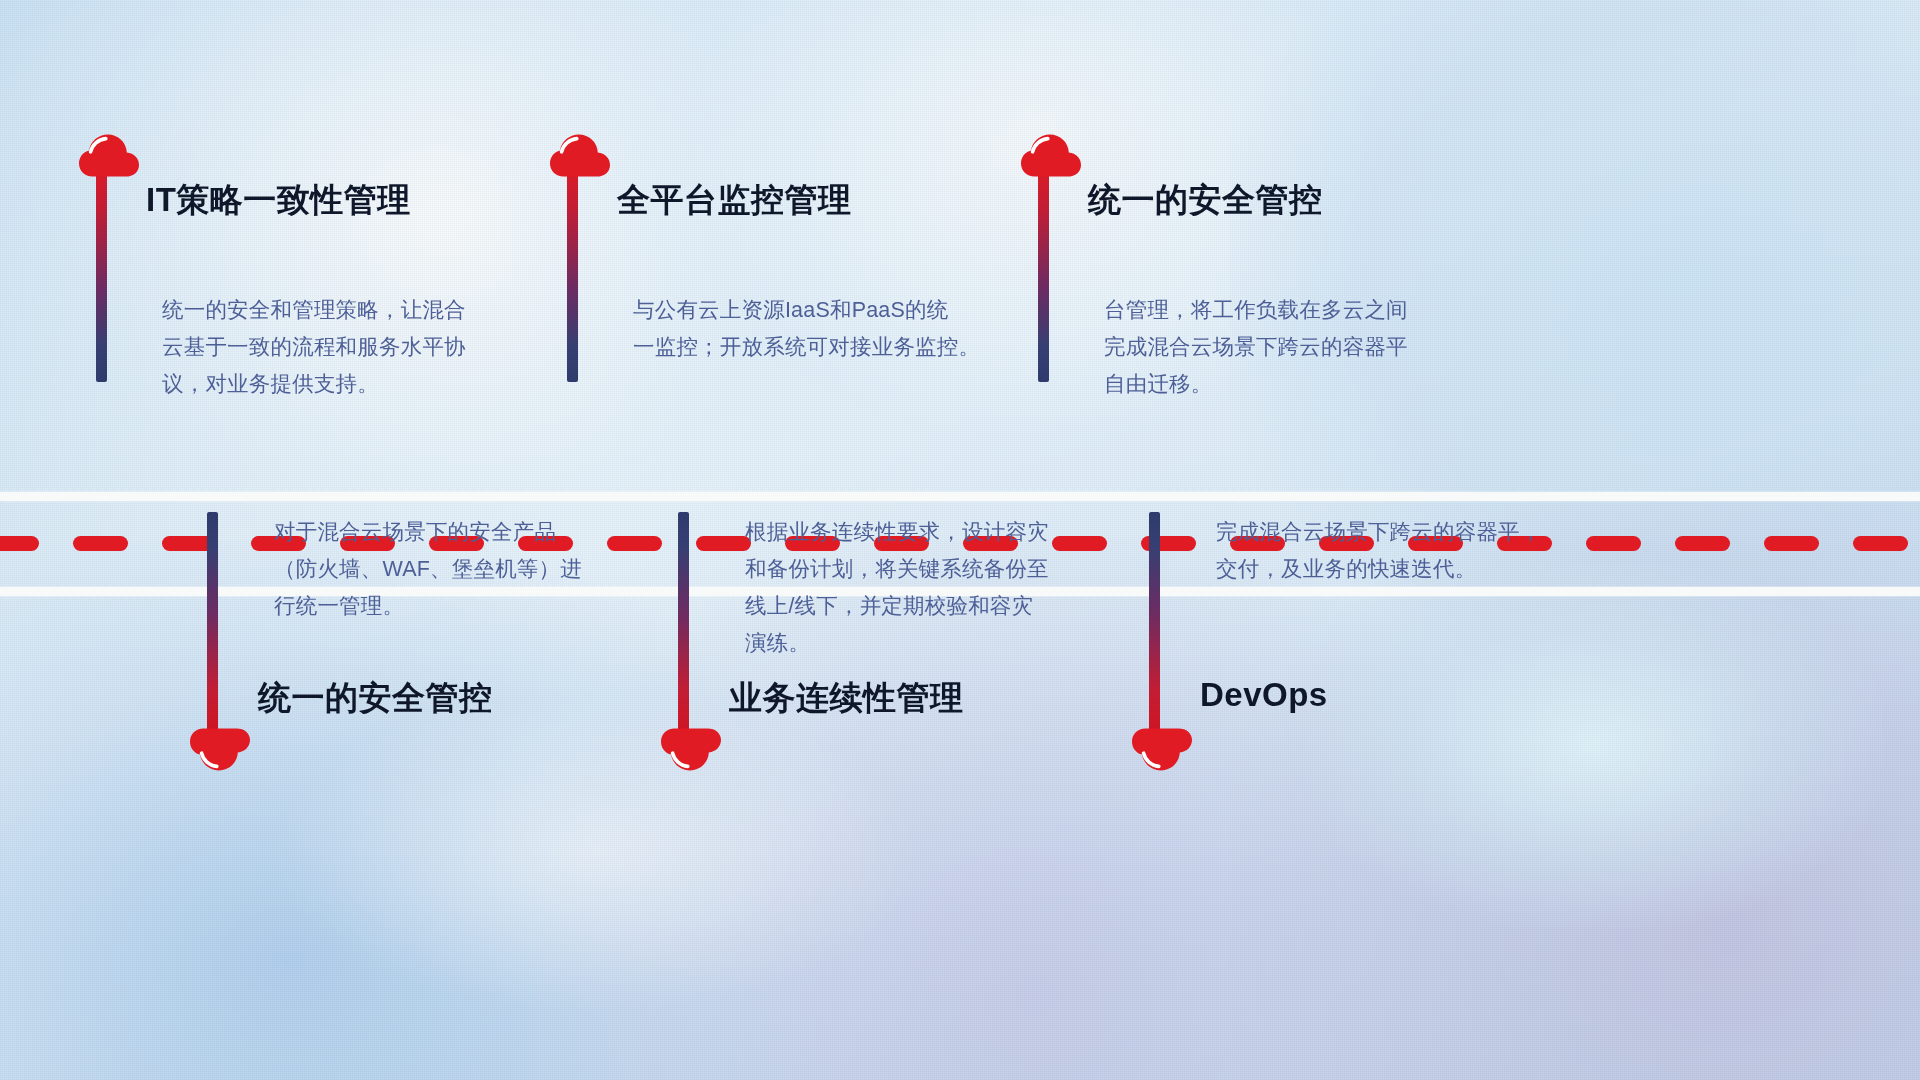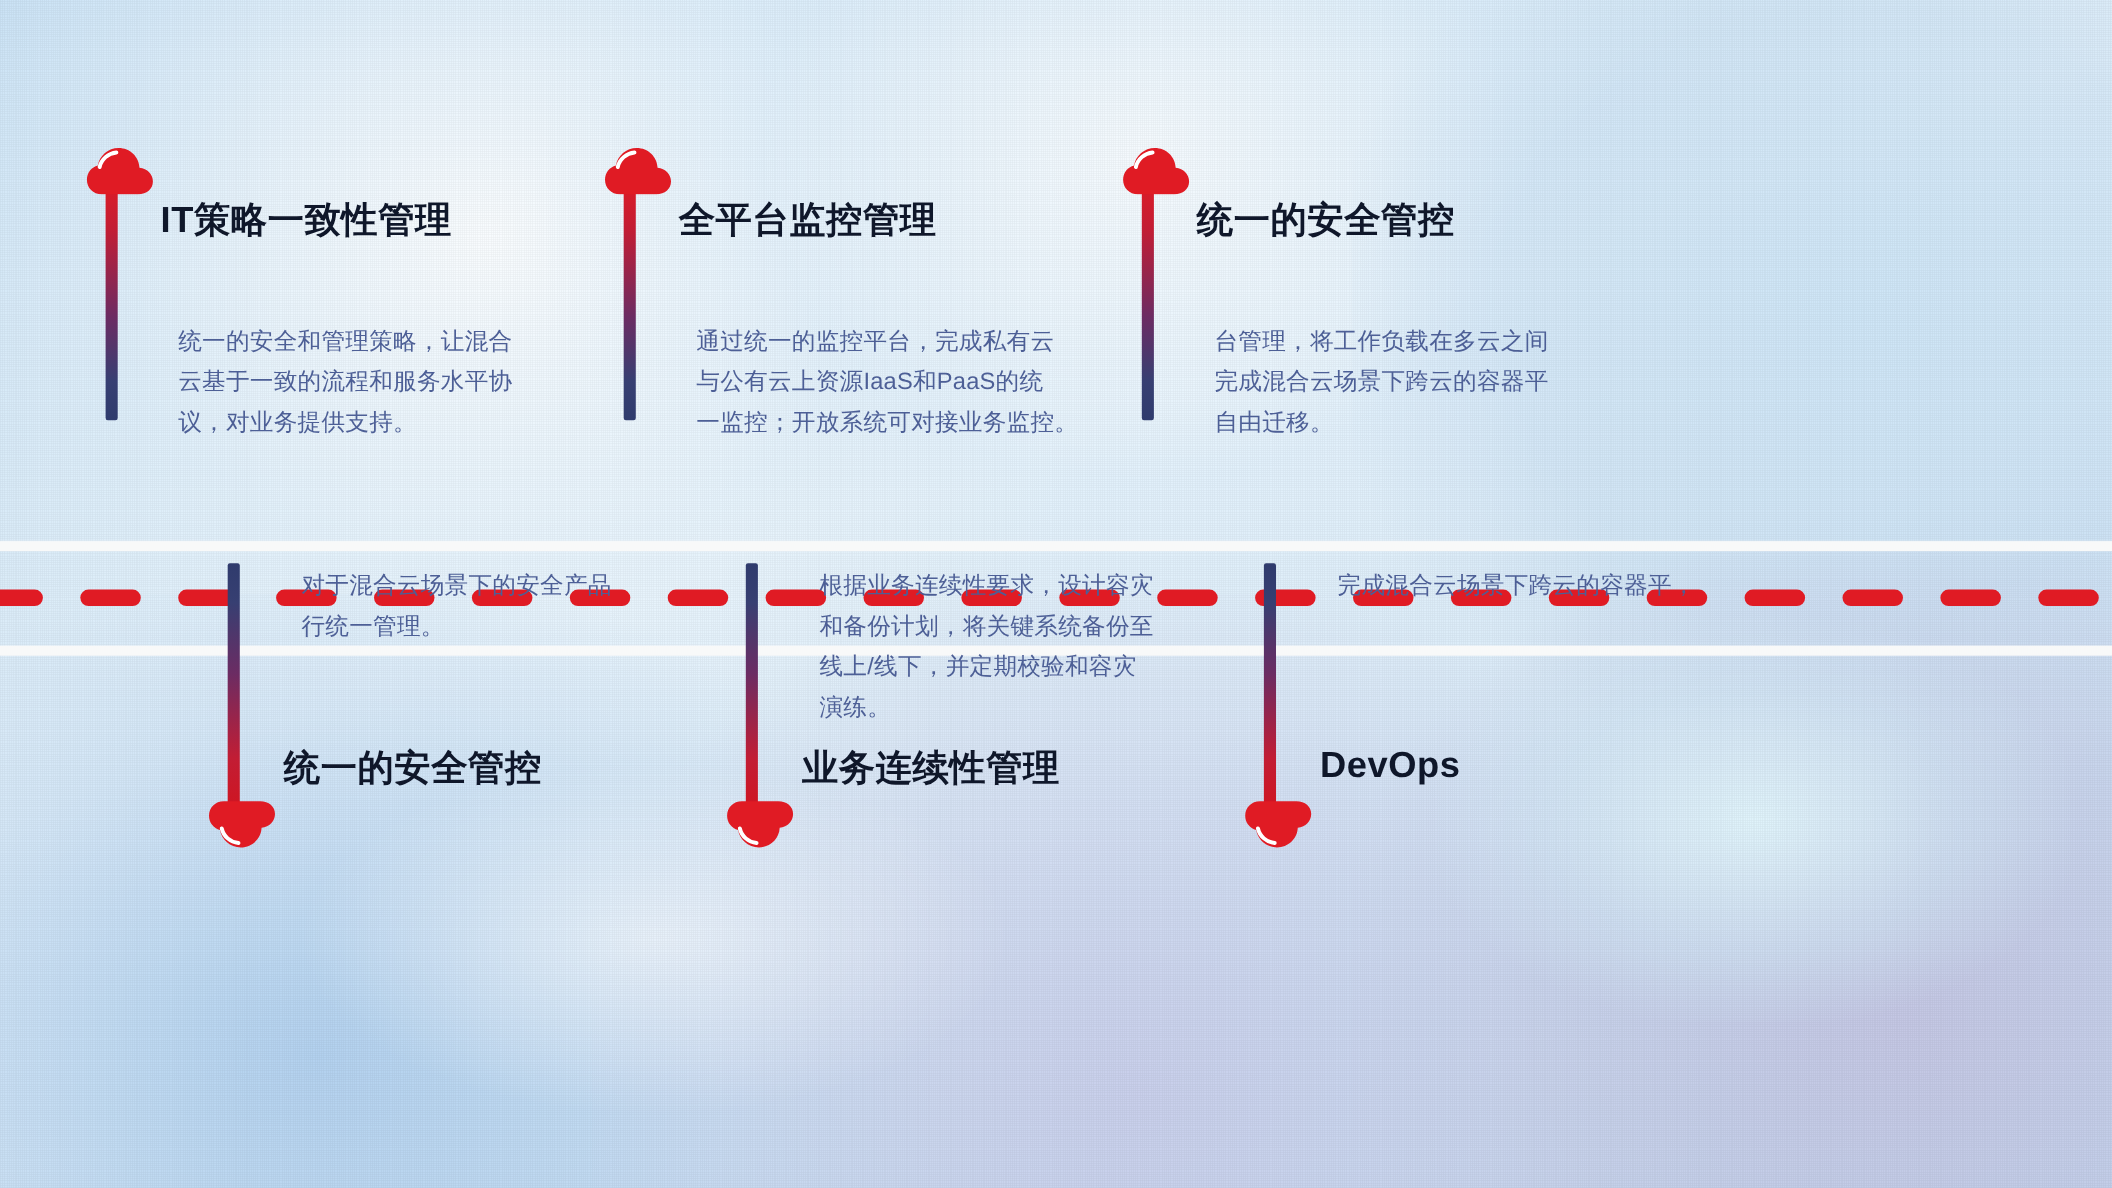--- a/index.html
+++ b/index.html
@@ -168,21 +168,20 @@
       </div>
     </div>
     <div class="col">
       <div class="stem down" style="left: 567px; top: 160px; height: 222px;"></div>
       <div class="cloud" style="left: 549px; top: 131px;"><svg viewBox="0 0 62 46" width="62" height="46">
           <path d="M14.5 45.5C6.6 45.5 1 39.8 1 32.3c0-6.3 4.2-11.5 10-12.9 C12.4 10.6 20.3 3.6 29.9 3.6c10.2 0 18.5 7.9 18.9 17.9 c7.2 .6 12.2 6 12.2 12.4c0 6.9-5.6 11.6-13.4 11.6Z" fill="#e01b24"></path>
           <path d="M12.6 20.8c1.6-7.1 7.7-12.4 15.2-13.2" fill="none" stroke="#ffffff" stroke-width="3.6" stroke-linecap="round"></path>
         </svg></div>
       <div class="title" style="left: 617px; top: 178px;">全平台监控管理</div>
       <div class="body" style="left: 617px; top: 292px;">
-        <span class="body-line">通过统一的监控平台，完成私有云</span>
         <span class="body-line">与公有云上资源IaaS和PaaS的统</span>
         <span class="body-line">一监控；开放系统可对接业务监控。</span>
       </div>
     </div>
     <div class="col">
       <div class="stem down" style="left: 1038px; top: 160px; height: 222px;"></div>
       <div class="cloud" style="left: 1020px; top: 131px;"><svg viewBox="0 0 62 46" width="62" height="46">
           <path d="M14.5 45.5C6.6 45.5 1 39.8 1 32.3c0-6.3 4.2-11.5 10-12.9 C12.4 10.6 20.3 3.6 29.9 3.6c10.2 0 18.5 7.9 18.9 17.9 c7.2 .6 12.2 6 12.2 12.4c0 6.9-5.6 11.6-13.4 11.6Z" fill="#e01b24"></path>
           <path d="M12.6 20.8c1.6-7.1 7.7-12.4 15.2-13.2" fill="none" stroke="#ffffff" stroke-width="3.6" stroke-linecap="round"></path>
         </svg></div>
@@ -195,20 +194,21 @@
     </div>
     <div class="col">
       <div class="stem up" style="left: 207px; top: 512px; height: 222px;"></div>
       <div class="cloud" style="left: 189px; top: 728px;"><svg viewBox="0 0 62 46" width="62" height="46" style="transform:scaleY(-1)">
           <path d="M14.5 45.5C6.6 45.5 1 39.8 1 32.3c0-6.3 4.2-11.5 10-12.9 C12.4 10.6 20.3 3.6 29.9 3.6c10.2 0 18.5 7.9 18.9 17.9 c7.2 .6 12.2 6 12.2 12.4c0 6.9-5.6 11.6-13.4 11.6Z" fill="#e01b24"></path>
           <path d="M12.6 20.8c1.6-7.1 7.7-12.4 15.2-13.2" fill="none" stroke="#ffffff" stroke-width="3.6" stroke-linecap="round"></path>
         </svg></div>
       <div class="title" style="left: 258px; top: 676px;">统一的安全管控</div>
       <div class="body" style="left: 258px; top: 514px;">
         <span class="body-line">对于混合云场景下的安全产品</span>
+        <span class="body-line">（防火墙、WAF、堡垒机等）进</span>
         <span class="body-line">行统一管理。</span>
       </div>
     </div>
     <div class="col">
       <div class="stem up" style="left: 678px; top: 512px; height: 222px;"></div>
       <div class="cloud" style="left: 660px; top: 728px;"><svg viewBox="0 0 62 46" width="62" height="46" style="transform:scaleY(-1)">
           <path d="M14.5 45.5C6.6 45.5 1 39.8 1 32.3c0-6.3 4.2-11.5 10-12.9 C12.4 10.6 20.3 3.6 29.9 3.6c10.2 0 18.5 7.9 18.9 17.9 c7.2 .6 12.2 6 12.2 12.4c0 6.9-5.6 11.6-13.4 11.6Z" fill="#e01b24"></path>
           <path d="M12.6 20.8c1.6-7.1 7.7-12.4 15.2-13.2" fill="none" stroke="#ffffff" stroke-width="3.6" stroke-linecap="round"></path>
         </svg></div>
       <div class="title" style="left: 729px; top: 676px;">业务连续性管理</div>
@@ -221,15 +221,16 @@
     </div>
     <div class="col">
       <div class="stem up" style="left: 1149px; top: 512px; height: 222px;"></div>
       <div class="cloud" style="left: 1131px; top: 728px;"><svg viewBox="0 0 62 46" width="62" height="46" style="transform:scaleY(-1)">
           <path d="M14.5 45.5C6.6 45.5 1 39.8 1 32.3c0-6.3 4.2-11.5 10-12.9 C12.4 10.6 20.3 3.6 29.9 3.6c10.2 0 18.5 7.9 18.9 17.9 c7.2 .6 12.2 6 12.2 12.4c0 6.9-5.6 11.6-13.4 11.6Z" fill="#e01b24"></path>
           <path d="M12.6 20.8c1.6-7.1 7.7-12.4 15.2-13.2" fill="none" stroke="#ffffff" stroke-width="3.6" stroke-linecap="round"></path>
         </svg></div>
       <div class="title" style="left: 1200px; top: 676px;">DevOps</div>
       <div class="body" style="left: 1200px; top: 514px;">
         <span class="body-line">完成混合云场景下跨云的容器平，</span>
+        <span class="body-line">交付，及业务的快速迭代。</span>
       </div>
     </div>
   </div>
 
 </body></html>

